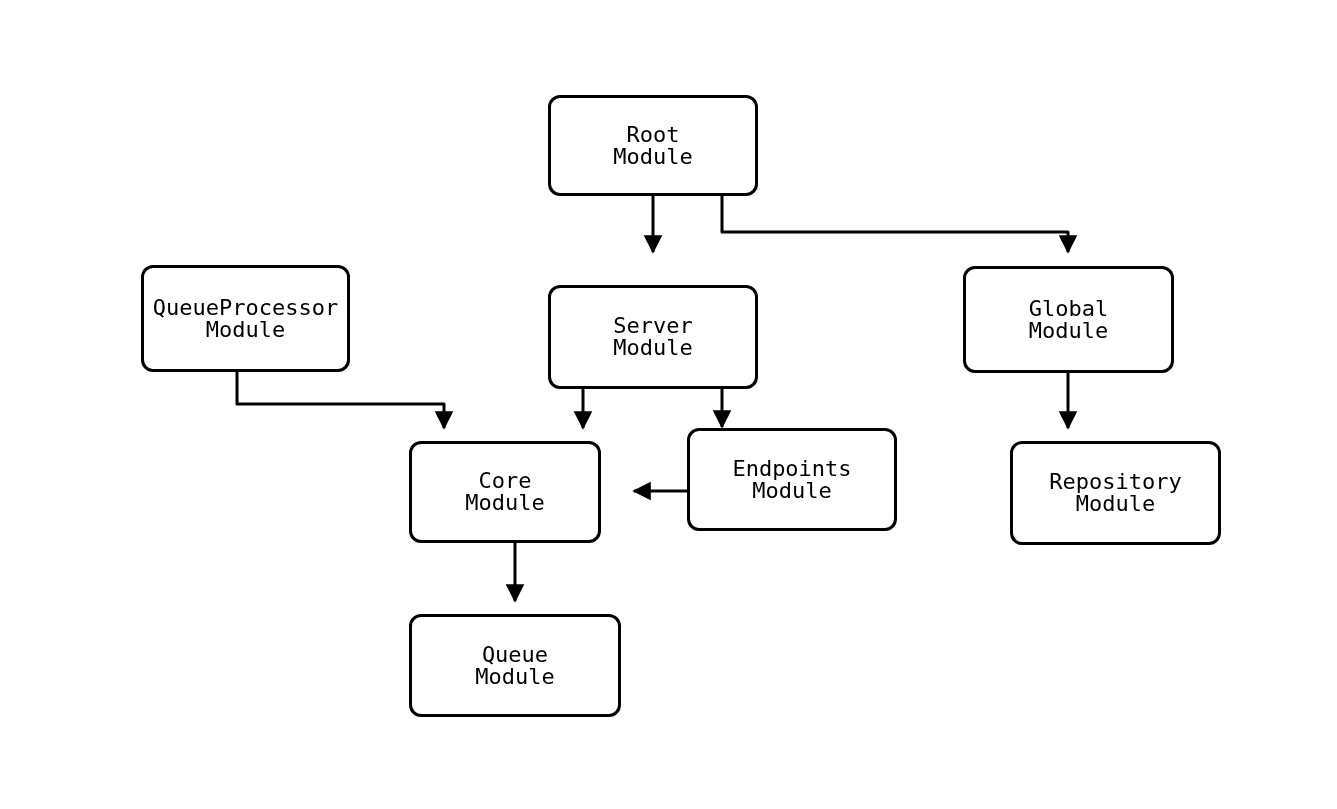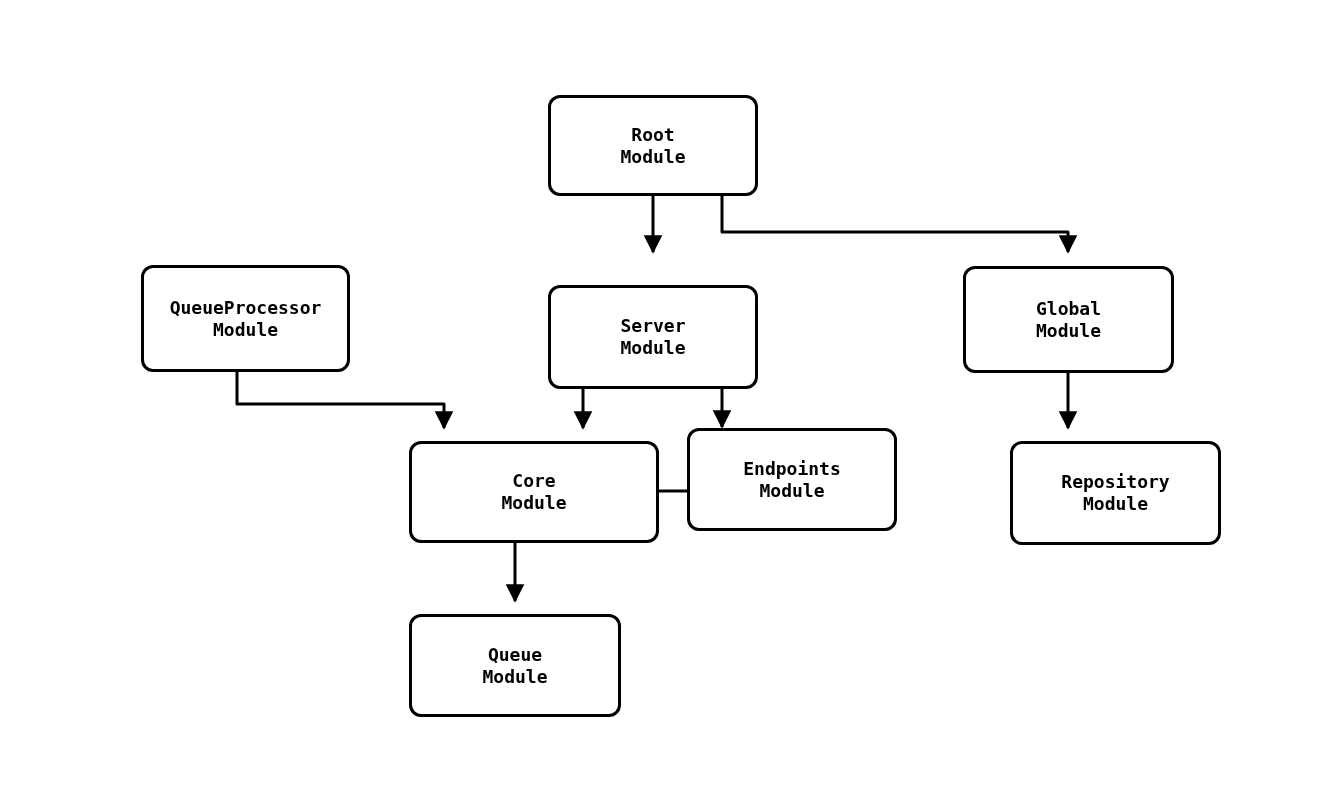--- a/index.html
+++ b/index.html
@@ -28,23 +28,23 @@
     background: #ffffff;
     border: 3px solid #000000;
     border-radius: 12px;
     display: flex;
     align-items: center;
     justify-content: center;
     z-index: 2;
   }
   .node-label {
     font-family: "DejaVu Sans Mono", "Liberation Mono", monospace;
-    font-size: 18px;
+    font-size: 22px;
     line-height: 22px;
-    font-weight: 700;
+    font-weight: 400;
     color: #000000;
     text-align: center;
     white-space: pre;
     letter-spacing: 0px;
   }
 </style>
 </head>
 <body>
 
 <div id="diagram-canvas">
@@ -86,21 +86,21 @@
   <div class="node-box" style="left:548px; top:285px; width:210px; height:104px;">
     <span class="node-label">Server
 Module</span>
   </div>
 
   <div class="node-box" style="left:963px; top:266px; width:211px; height:107px;">
     <span class="node-label">Global
 Module</span>
   </div>
 
-  <div class="node-box" style="left:409px; top:441px; width:250px; height:102px;">
+  <div class="node-box" style="left:409px; top:441px; width:192px; height:102px;">
     <span class="node-label">Core
 Module</span>
   </div>
 
   <div class="node-box" style="left:687px; top:428px; width:210px; height:103px;">
     <span class="node-label">Endpoints
 Module</span>
   </div>
 
   <div class="node-box" style="left:1010px; top:441px; width:211px; height:104px;">

